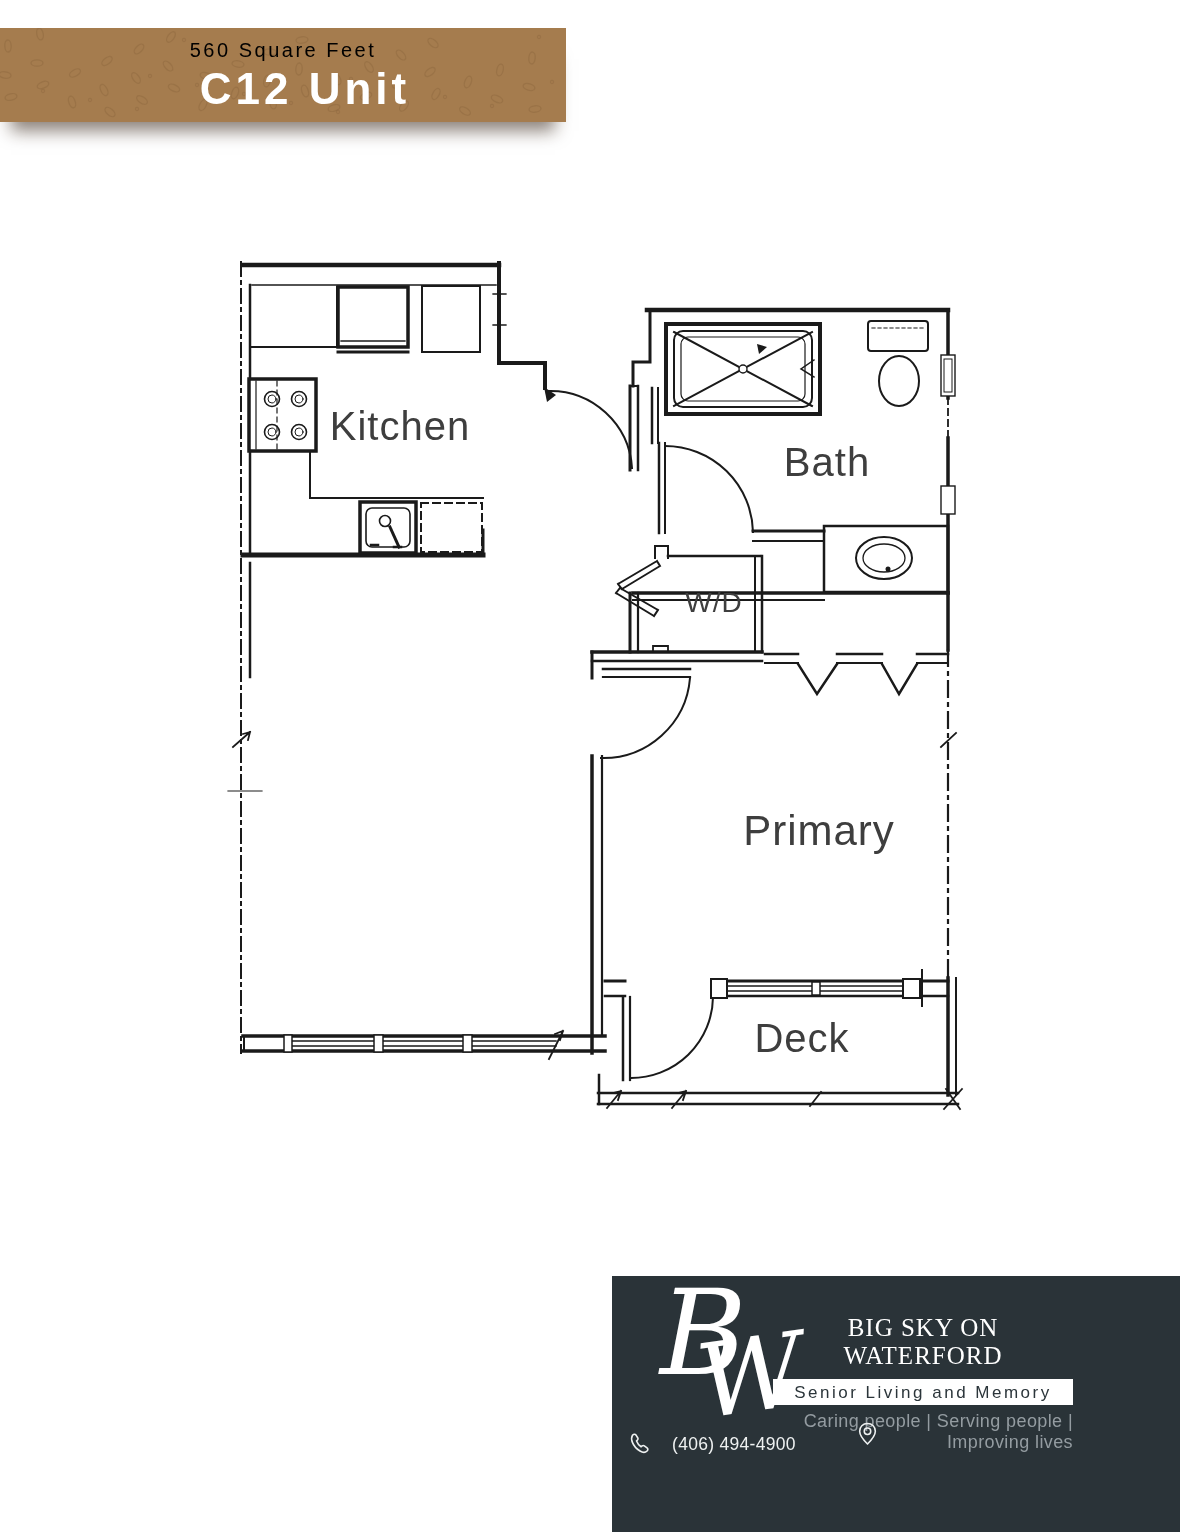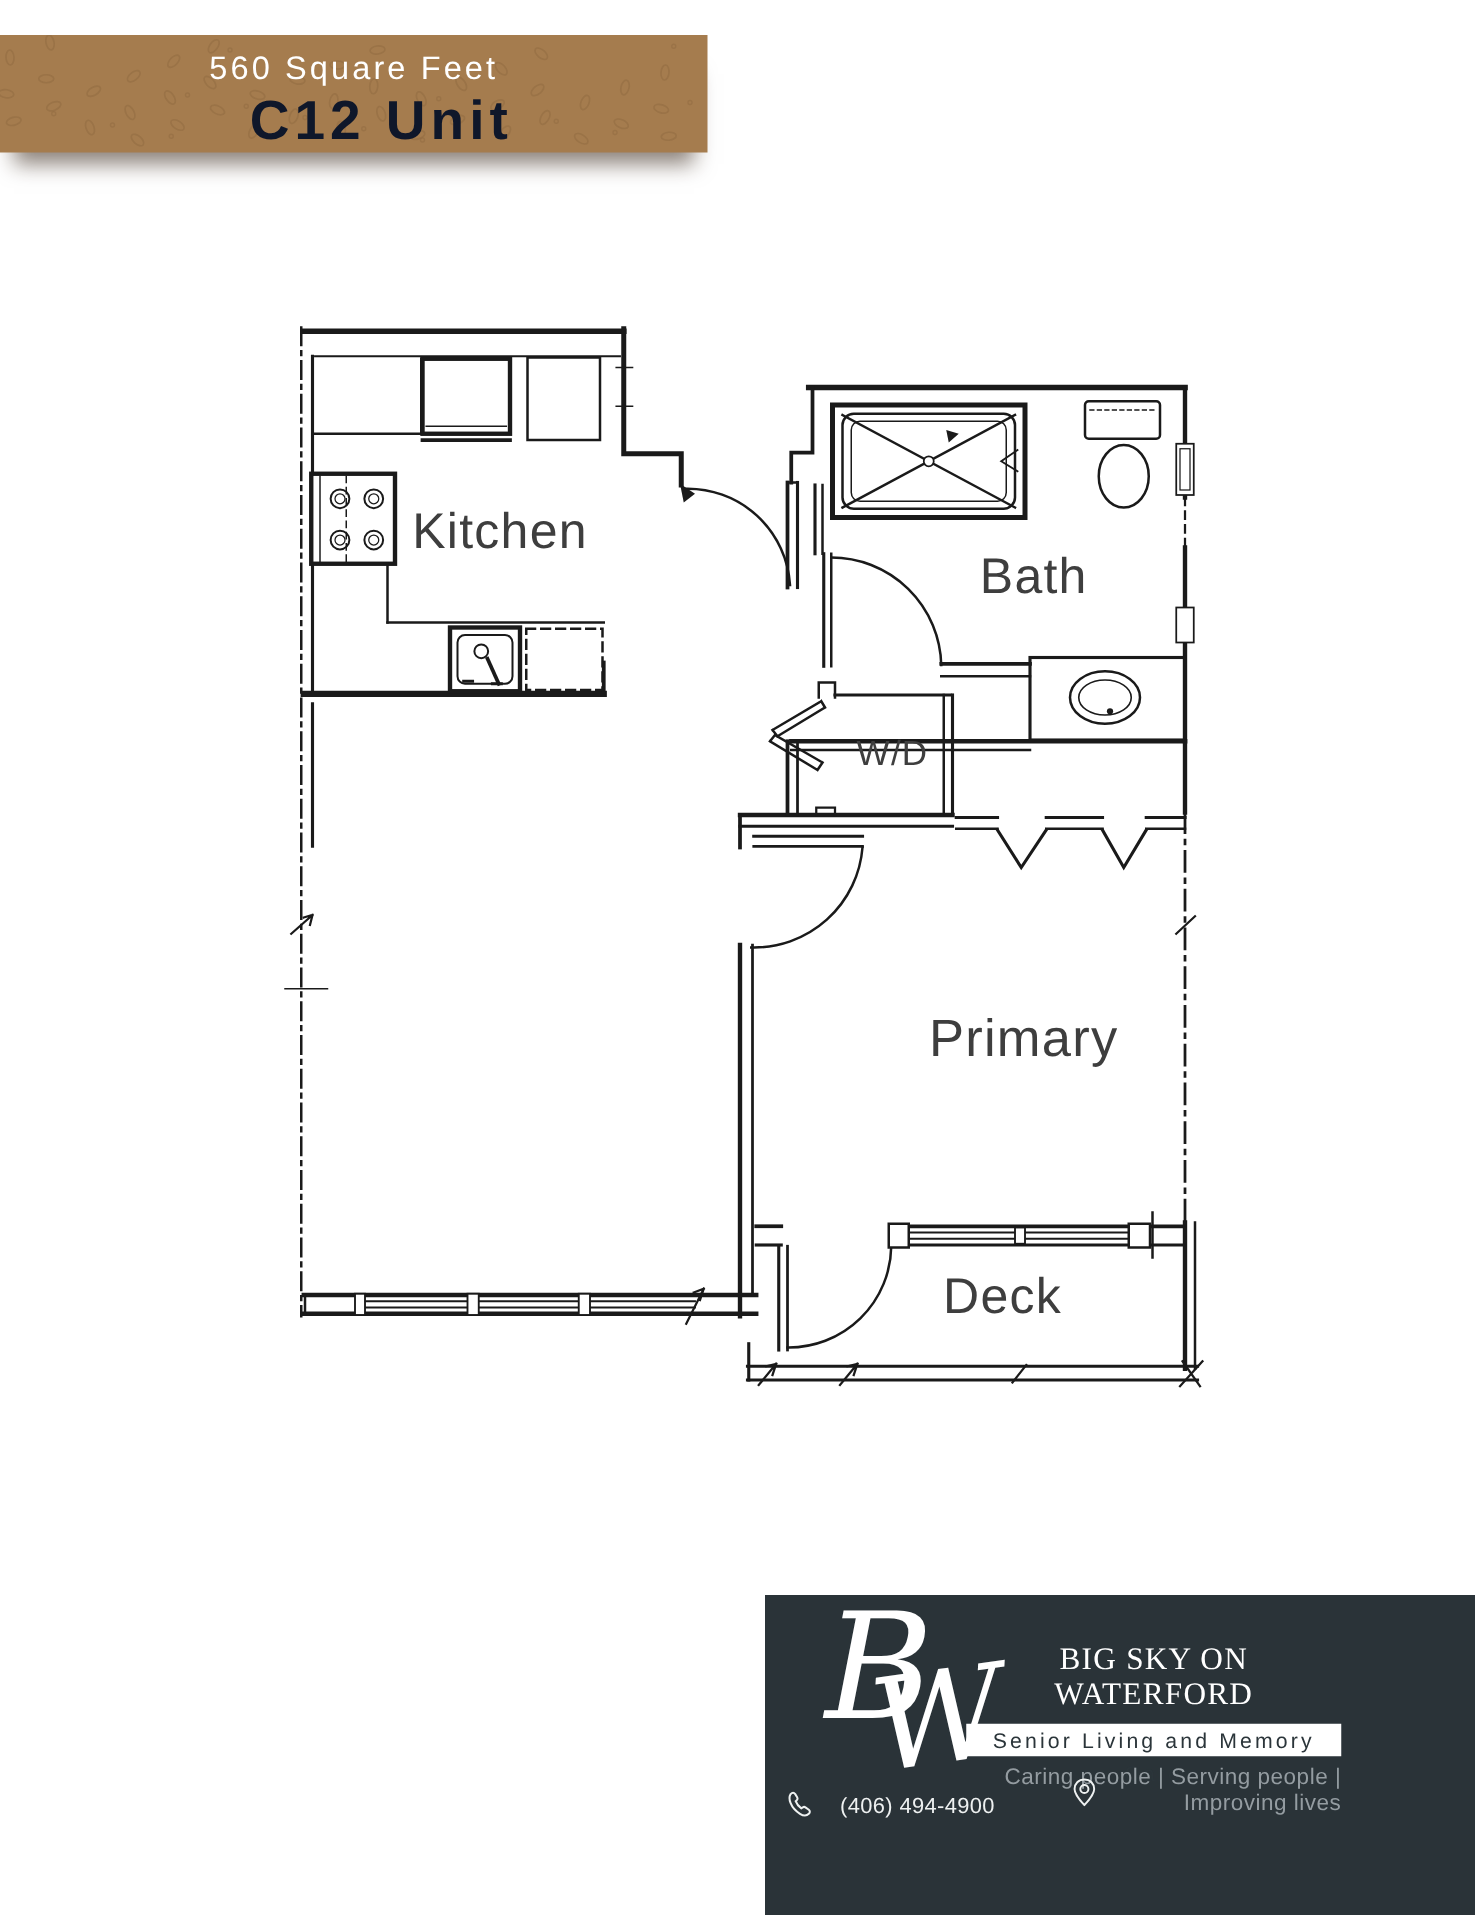--- a/index.html
+++ b/index.html
@@ -4,22 +4,22 @@
 <style>
   html,body{margin:0;padding:0;background:#ffffff;}
   .page{position:relative;width:1187px;height:1536px;background:#ffffff;overflow:hidden;
         font-family:"Liberation Sans", sans-serif;}
 
   
   .banner{position:absolute;left:0;top:28px;width:566px;height:94px;background:#a57c4e;
           box-shadow:0 20px 16px -11px rgba(45,28,12,.55);}
   .banner svg{position:absolute;inset:0;}
   .banner-text{position:absolute;inset:0;text-align:center;color:#fff;}
-  .banner-sub{margin-top:11px;font-size:26px;letter-spacing:2.5px;color:#ffffff;}
-  .banner-title{margin-top:2px;font-size:44px;font-weight:700;letter-spacing:4px;color:#0f172a;padding-left:44px;}
+  .banner-sub{margin-top:11px;font-size:20px;letter-spacing:2.5px;color:#000000;}
+  .banner-title{margin-top:2px;font-size:44px;font-weight:700;letter-spacing:4px;color:#ffffff;padding-left:44px;}
 
   
   .plan{position:absolute;left:0;top:0;width:1187px;height:1536px;}
   .room-label{position:absolute;transform:translate(-50%,-50%);color:#3e3e3e;white-space:nowrap;}
   .lbl-kitchen{left:400px;top:426px;font-size:40px;letter-spacing:1px;}
   .lbl-bath{left:827px;top:462px;font-size:40px;letter-spacing:1px;}
   .lbl-wd{left:714px;top:603px;font-size:28px;letter-spacing:1px;}
   .lbl-living{left:413px;top:739px;font-size:42px;letter-spacing:1px;}
   .lbl-primary{left:819px;top:831px;font-size:42px;letter-spacing:1px;}
   .lbl-deck{left:802px;top:1038px;font-size:40px;letter-spacing:1px;}

